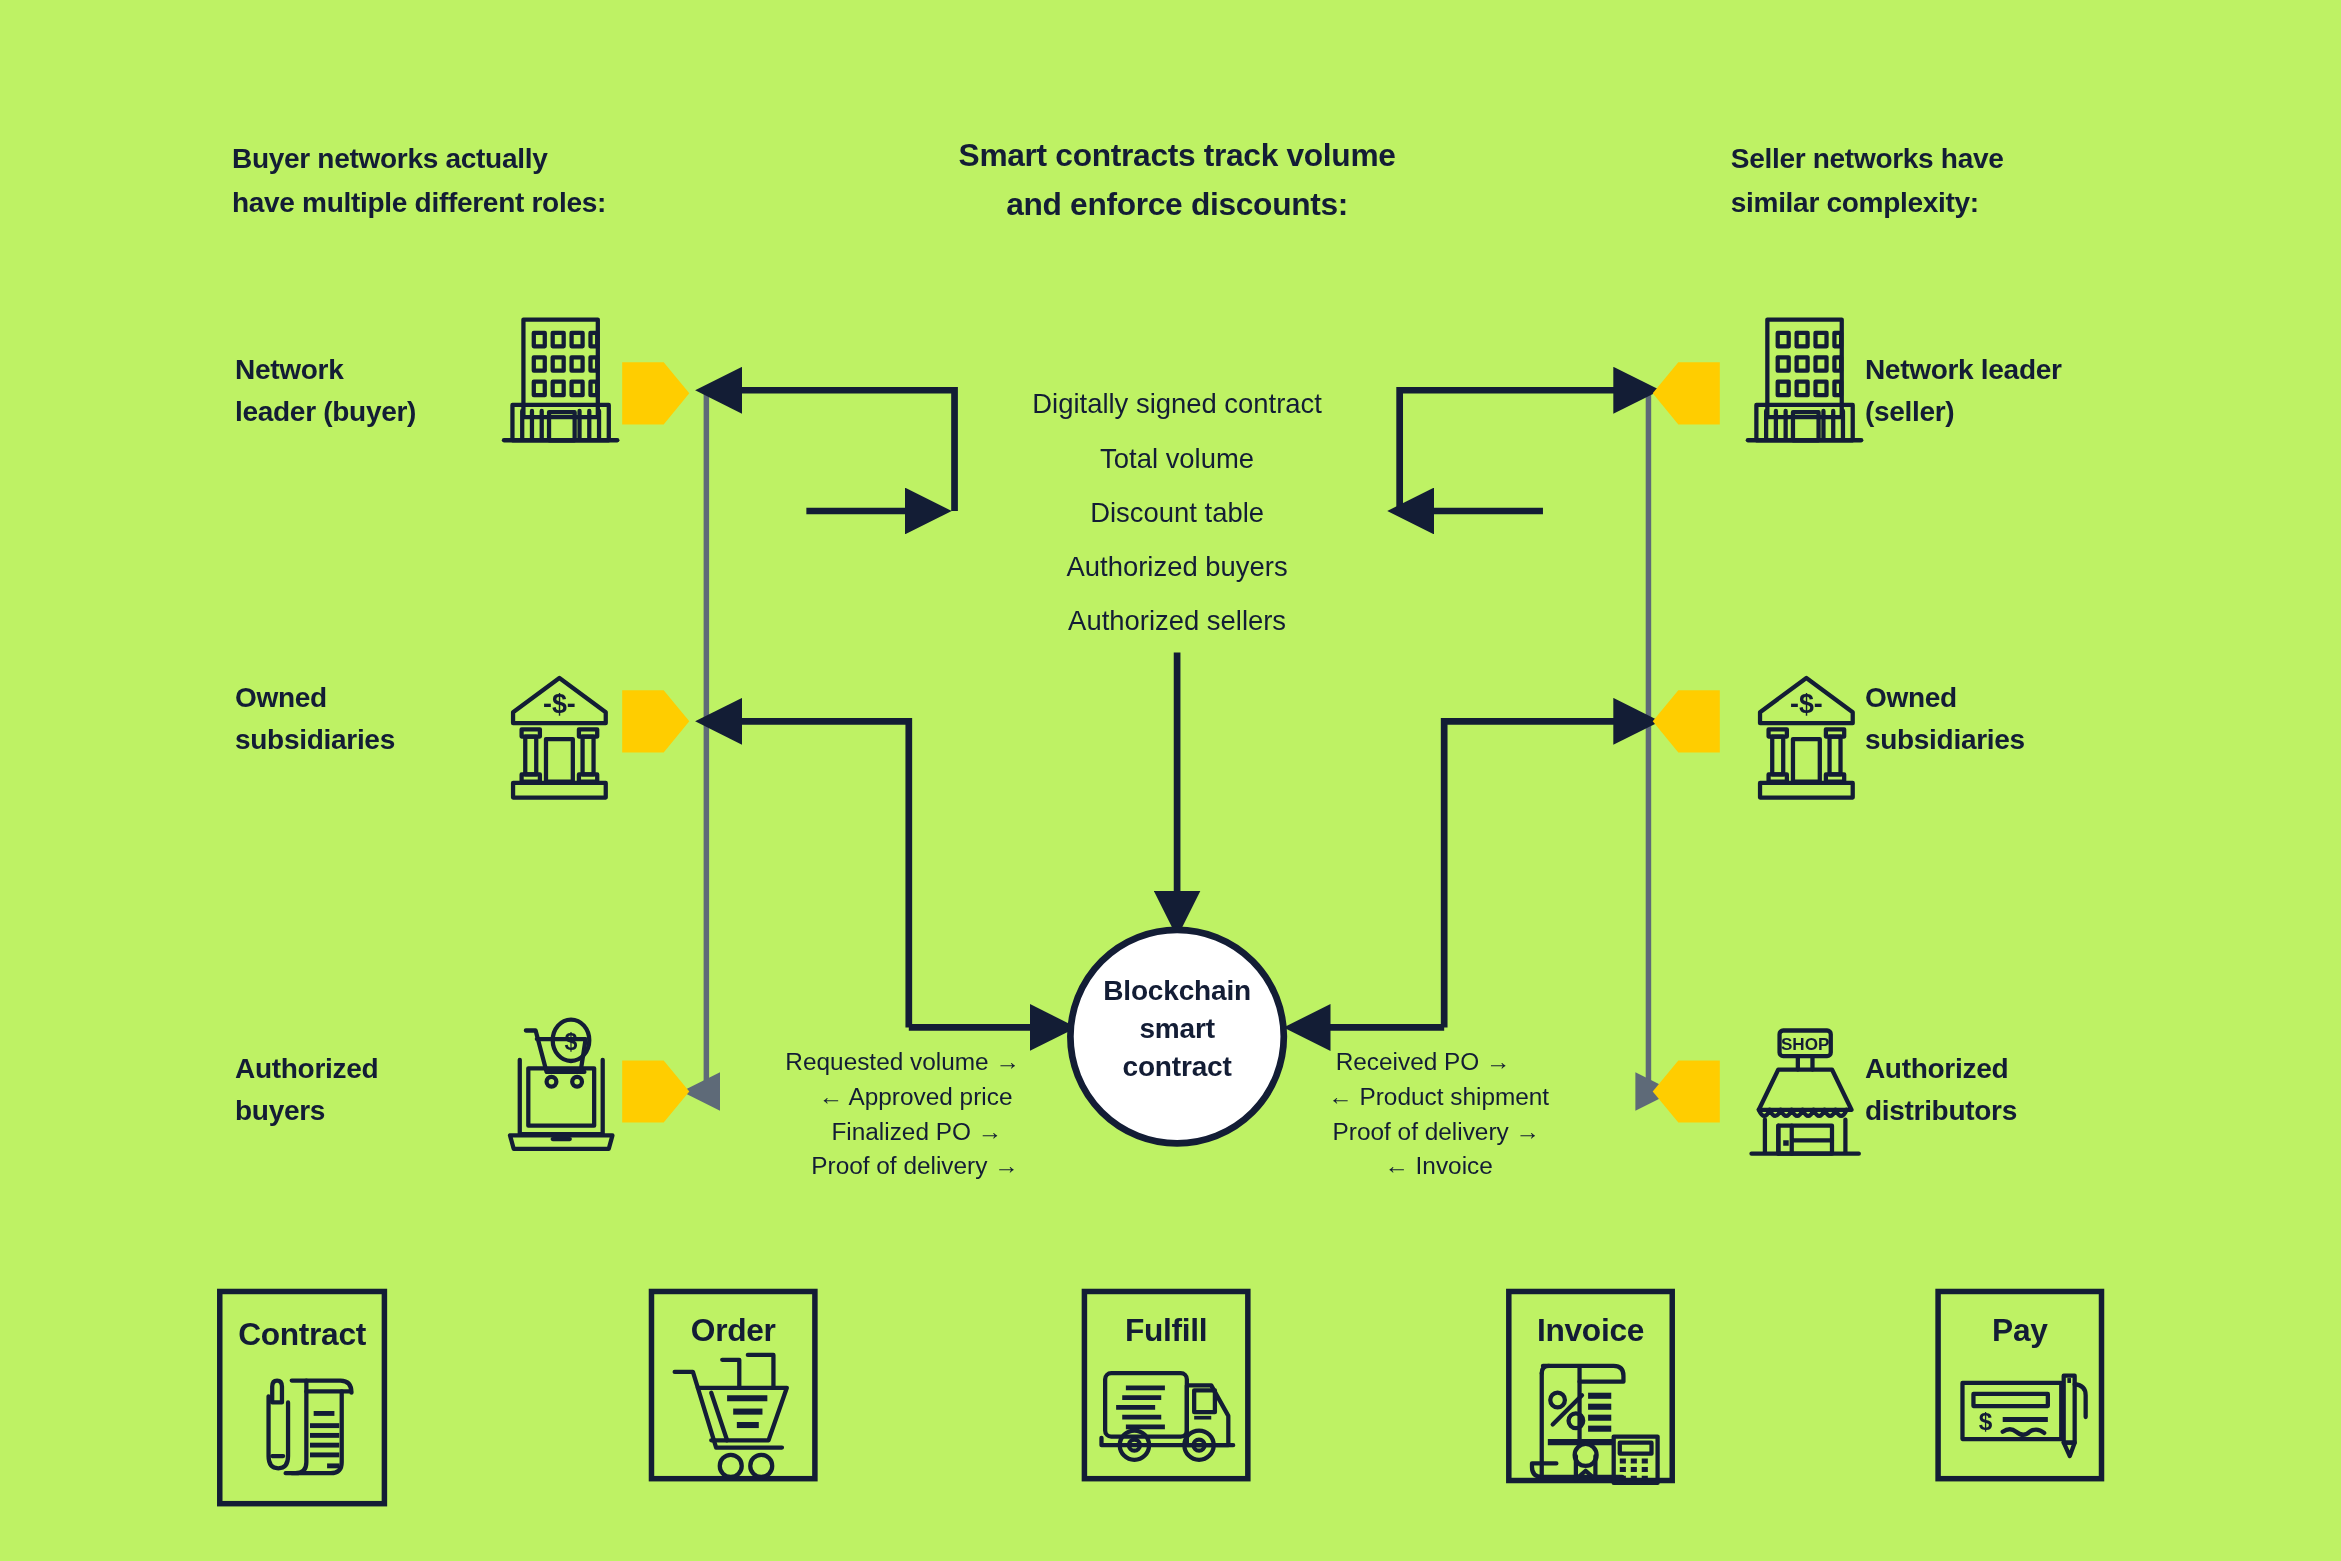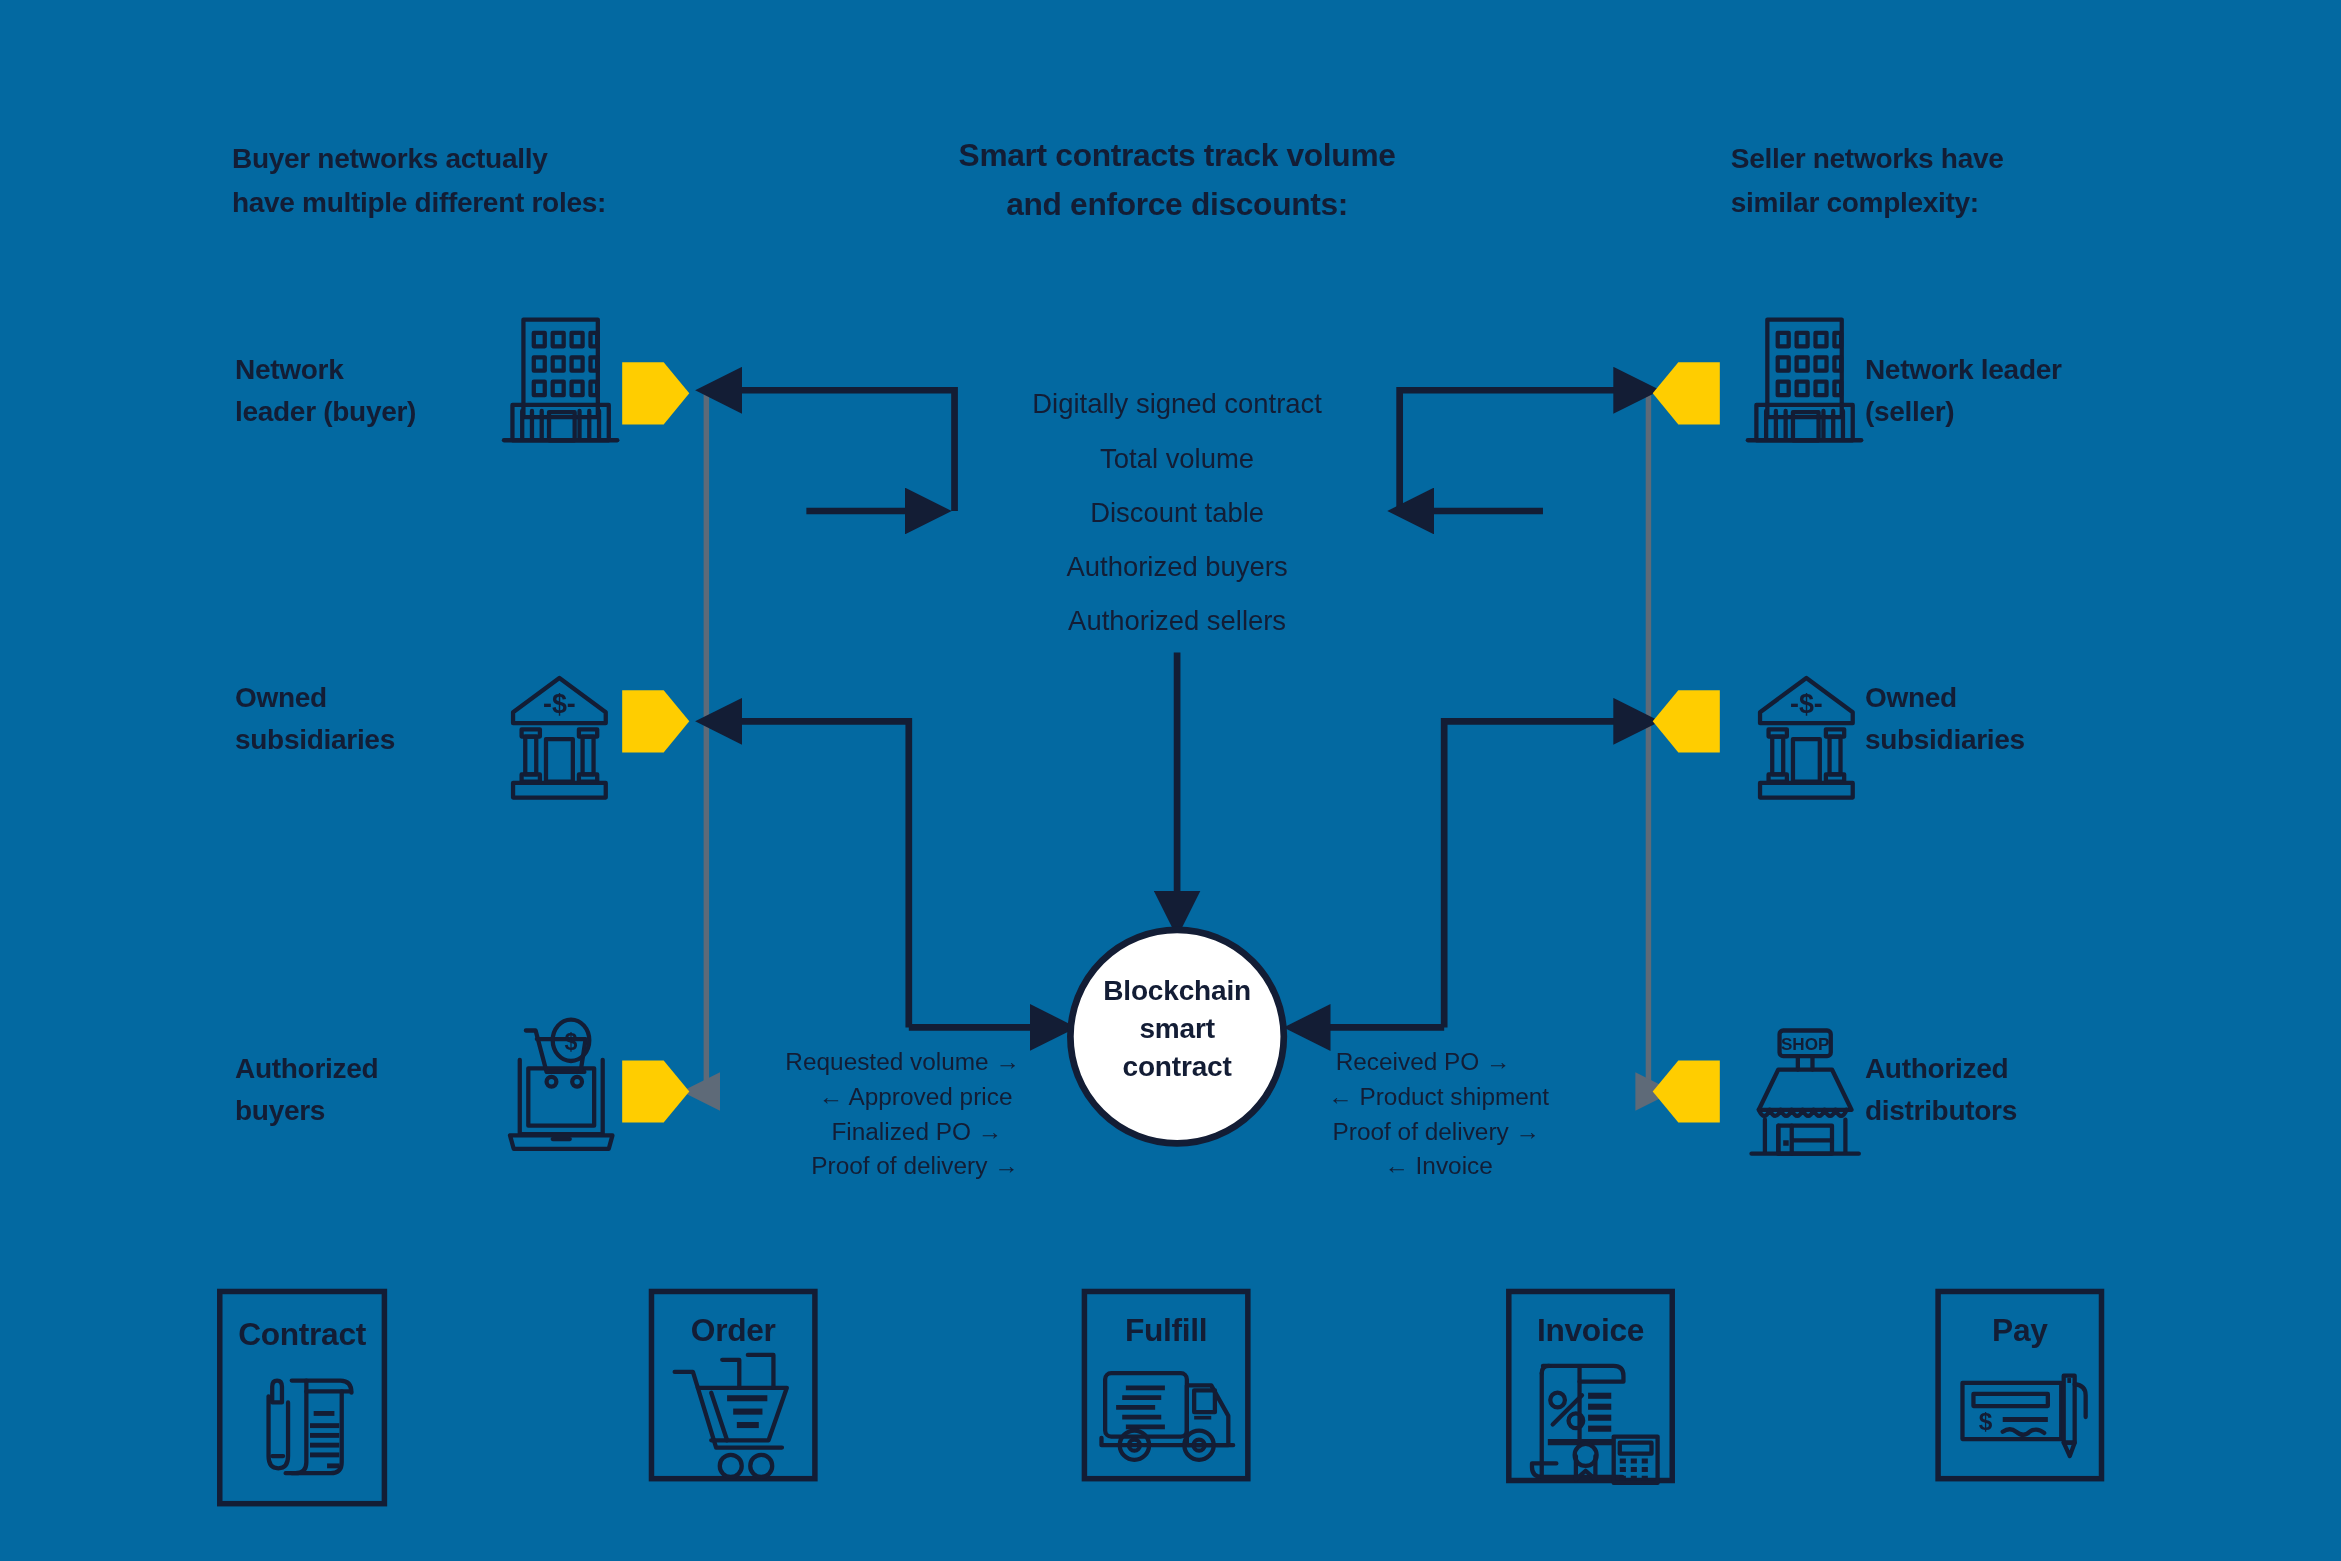--- a/index.html
+++ b/index.html
@@ -1,17 +1,17 @@
 <!DOCTYPE html>
 <html style="font-size:9.8px"><head>
 <meta charset="utf-8">
 <style>
   html,body{margin:0;padding:0;background:#ffffff;}
   body{width:2342px;height:1561px;overflow:hidden;font-family:"Liberation Sans",sans-serif;}
-  #stage{position:relative;width:2342px;height:1561px;background:#0369a1;}
+  #stage{position:relative;width:2342px;height:1561px;background:#bef264;}
   svg#diagram{position:absolute;left:0;top:0;width:2342px;height:1561px;}
   .hd{fill:#131d35;font-family:"Liberation Sans",sans-serif;font-weight:bold;letter-spacing:-0.5px;}
   .hd-col{font-size:46px;}
   .hd-title{font-size:52px;}
   .role{fill:#131d35;font-family:"Liberation Sans",sans-serif;font-weight:bold;font-size:46px;letter-spacing:-0.5px;}
   .plain{fill:#131d35;font-family:"Liberation Sans",sans-serif;font-weight:normal;font-size:45px;}
   .flowlbl{fill:#131d35;font-family:"Liberation Sans",sans-serif;font-weight:normal;font-size:40px;}
   .circlelbl{fill:#131d35;font-family:"Liberation Sans",sans-serif;font-weight:bold;font-size:46px;letter-spacing:-0.3px;}
   .boxlbl{fill:#131d35;font-family:"Liberation Sans",sans-serif;font-weight:bold;font-size:52px;letter-spacing:-0.5px;}
   .ln{stroke:#131d35;stroke-width:11;fill:none;stroke-linecap:butt;stroke-linejoin:miter;}

